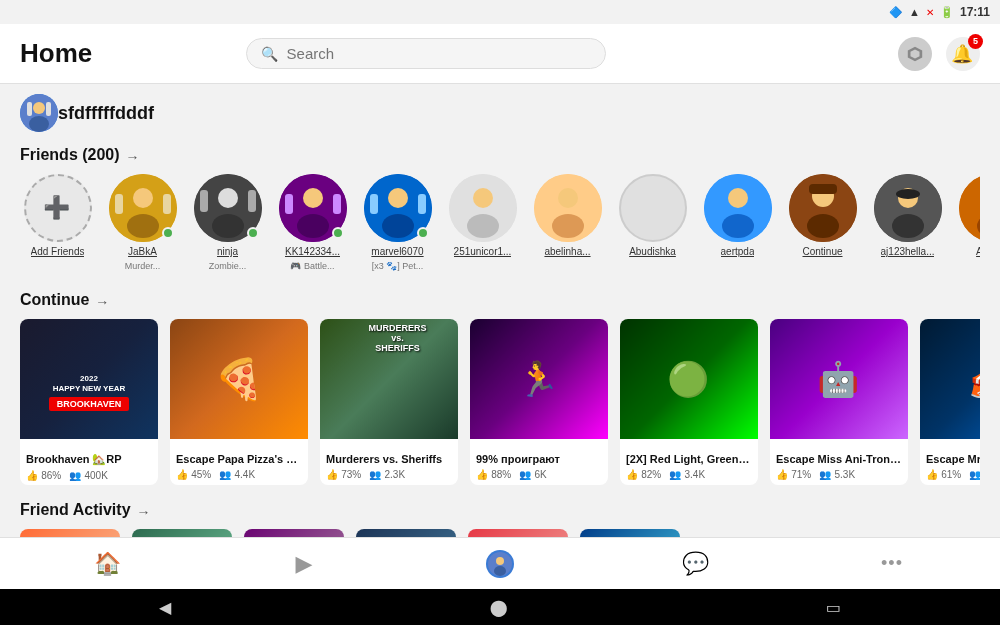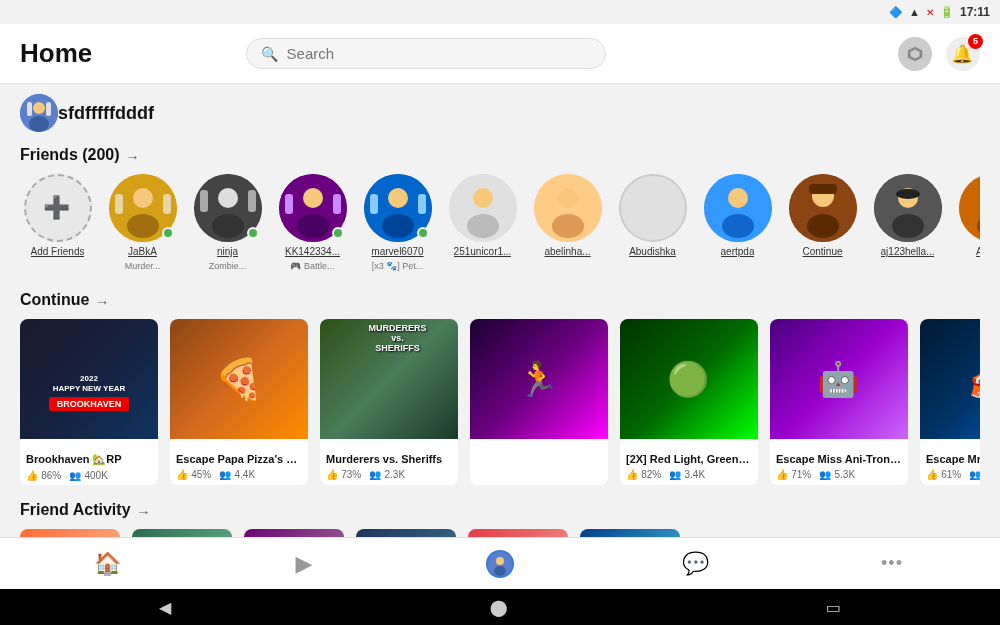--- a/index.html
+++ b/index.html
@@ -579,20 +579,27 @@
           <span class="stat-item">👍 73%</span>
           <span class="stat-item">👥 2.3K</span>
         </div>
       </div>
     </div>
 
     <div class="game-card">
       <div class="game-thumb game-thumb-4">
         <div style="position:absolute;inset:0;display:flex;align-items:center;justify-content:center;font-size:34px;">🏃</div>
       </div>
+      <div class="game-info">
+        <div class="game-name">99% проиграют</div>
+        <div class="game-stats">
+          <span class="stat-item">👍 88%</span>
+          <span class="stat-item">👥 6K</span>
+        </div>
+      </div>
     </div>
 
     <div class="game-card">
       <div class="game-thumb game-thumb-5">
         <div style="position:absolute;inset:0;display:flex;align-items:center;justify-content:center;font-size:34px;">🟢</div>
       </div>
       <div class="game-info">
         <div class="game-name">[2X] Red Light, Green Light</div>
         <div class="game-stats">
           <span class="stat-item">👍 82%</span>

